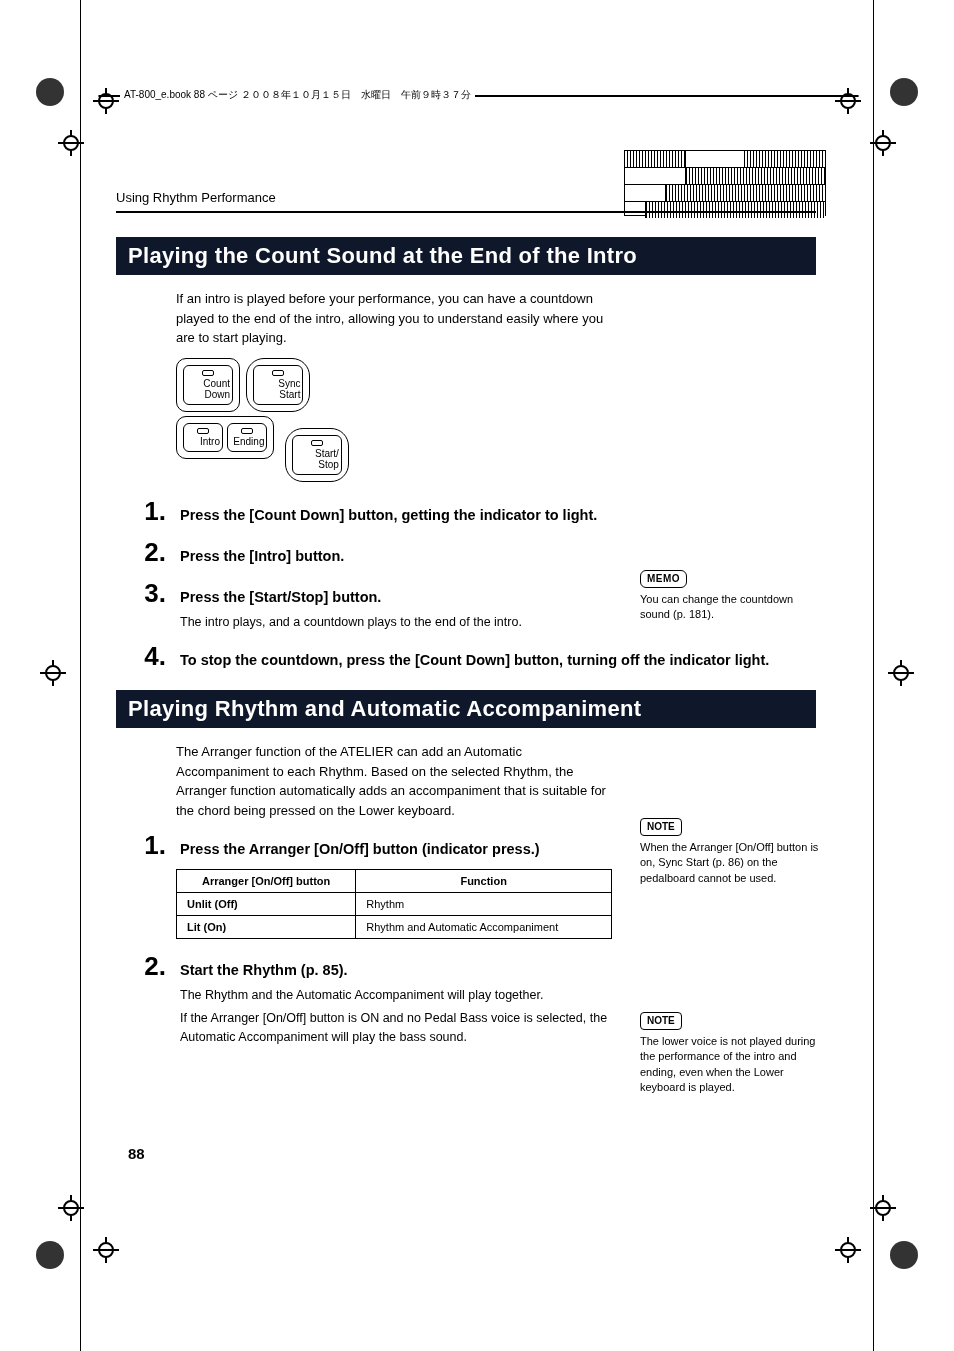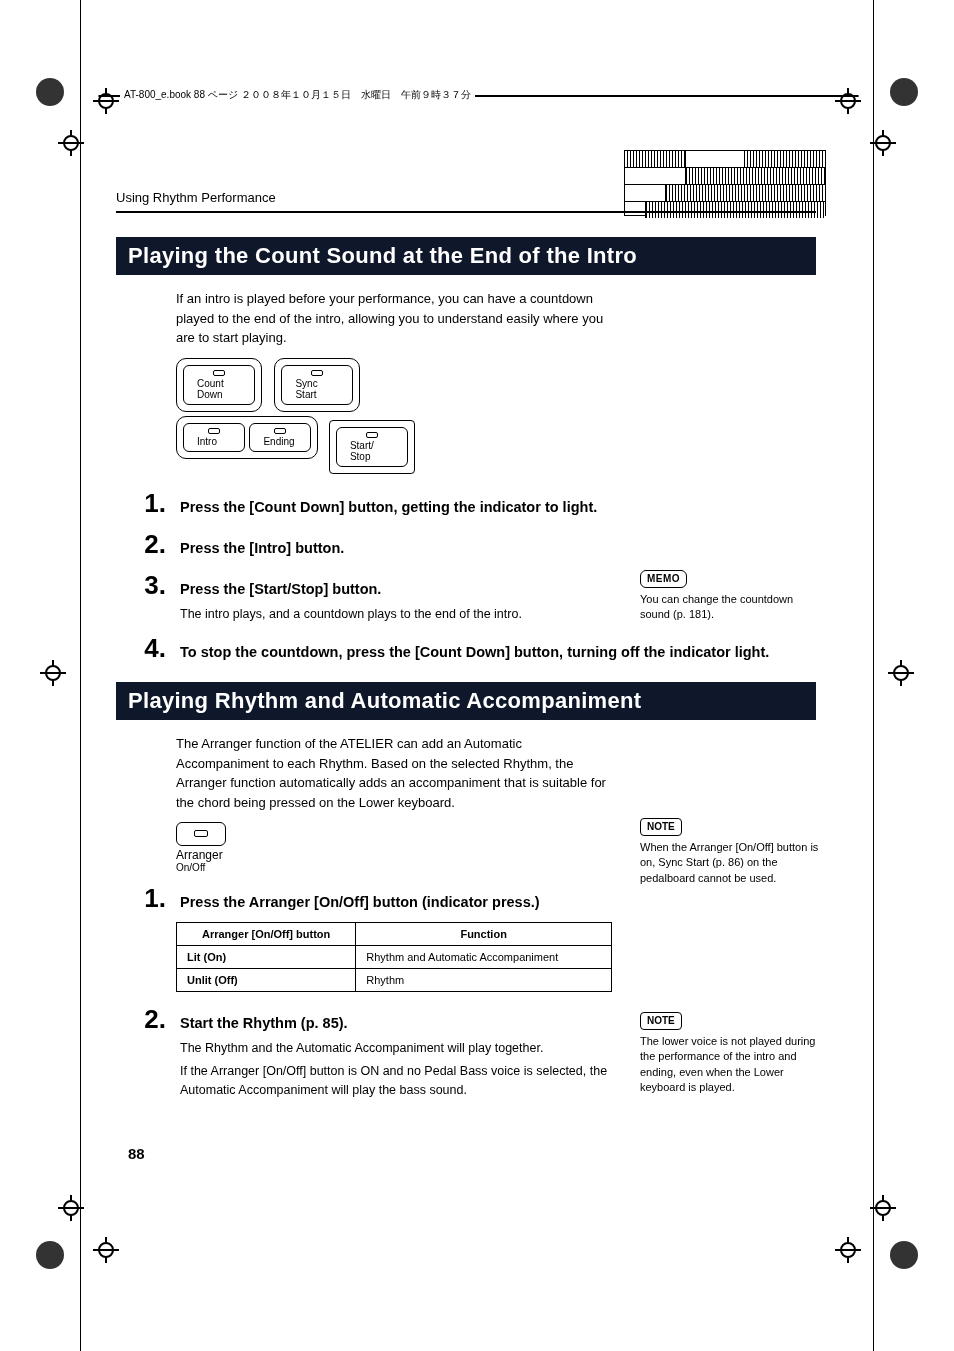--- a/index.html
+++ b/index.html
@@ -42,21 +42,21 @@
   .step { display: flex; margin: 10px 0 4px 0; align-items: baseline; }
   .step .num { font-size: 26px; font-weight: bold; width: 50px; text-align: right; padding-right: 14px; font-family: "Arial Narrow", Arial, sans-serif; }
   .step .txt { font-size: 14.5px; font-weight: bold; flex: 1; line-height: 1.4; }
   .step-sub { margin-left: 64px; width: 430px; font-size: 12.5px; line-height: 1.5; margin-top: 4px; }
 
   .side-note { position: absolute; left: 640px; width: 180px; font-size: 11px; line-height: 1.4; }
   .memo-badge { border: 1.5px solid #000; border-radius: 6px; padding: 1px 6px; font-size: 10px; font-weight: bold; display: inline-block; margin-bottom: 4px; letter-spacing: 0.5px; }
   .note-badge { border: 1.5px solid #000; border-radius: 4px; padding: 1px 6px; font-size: 10px; font-weight: bold; display: inline-block; margin-bottom: 4px; }
 
   .btn-diagram { margin-left: 60px; margin-top: 10px; margin-bottom: 14px; }
-  .btn-box { border: 1.5px solid #000; border-radius: 6px; padding: 4px 13px; text-align: left; font-size: 10px; display: inline-block; min-width: 44px; line-height: 1.1; }
+  .btn-box { border: 1.5px solid #000; border-radius: 6px; padding: 4px 2px; text-align: right; font-size: 10px; display: inline-block; min-width: 44px; line-height: 1.1; }
   .btn-box .led { width: 10px; height: 4px; border: 1px solid #000; border-radius: 2px; margin: 0 auto 2px auto; display: block; }
 
   .arranger-diagram { margin-left: 60px; margin-top: 10px; margin-bottom: 6px; text-align: left; }
   .arranger-box { border: 1.5px solid #000; border-radius: 6px; width: 48px; height: 22px; display: block; position: relative; }
   .arranger-box .led { width: 12px; height: 5px; border: 1px solid #000; border-radius: 2px; position: absolute; left: 17px; top: 7px; }
   .arranger-label { font-size: 12px; margin-top: 2px; }
   .arranger-sub { font-size: 10px; }
 
   table.func { border-collapse: collapse; margin-left: 60px; margin-top: 8px; width: 436px; font-size: 11px; }
   table.func th, table.func td { border: 1px solid #000; padding: 5px 10px; text-align: left; }
@@ -142,30 +142,30 @@
   <div class="rule"></div>
 
   <div class="section-bar">Playing the Count Sound at the End of the Intro</div>
   <div class="body-text">If an intro is played before your performance, you can have a countdown played to the end of the intro, allowing you to understand easily where you are to start playing.</div>
 
   <div class="btn-diagram">
     <div style="display:inline-block; border:1.5px solid #000; border-radius:10px; padding:6px; vertical-align:top;">
       <div class="btn-box"><span class="led"></span><span style="white-space:pre-line">Count
 Down</span></div>
     </div>
-    <div style="display:inline-block; border:1.5px solid #000; border-radius:10px; padding:6px; vertical-align:top; margin-left:8px;">
+    <div style="display:inline-block; border:1.5px solid #000; border-radius:18px; padding:6px; vertical-align:top; margin-left:2px;">
       <div class="btn-box"><span class="led"></span><span style="white-space:pre-line">Sync
 Start</span></div>
     </div>
     <br>
     <div style="display:inline-block; border:1.5px solid #000; border-radius:10px; padding:6px; margin-top:4px; vertical-align:top;">
       <div class="btn-box" style="min-width:34px"><span class="led"></span><span>Intro</span></div>
       <div class="btn-box" style="min-width:34px"><span class="led"></span><span>Ending</span></div>
     </div>
-    <div style="display:inline-block; border:1.5px solid #000; border-radius:4px; padding:6px; margin-top:8px; vertical-align:top; margin-left:6px;">
+    <div style="display:inline-block; border:1.5px solid #000; border-radius:18px; padding:6px; margin-top:16px; vertical-align:top; margin-left:6px;">
       <div class="btn-box"><span class="led"></span><span style="white-space:pre-line">Start/
 Stop</span></div>
     </div>
   </div>
 
   <div class="step">
       <div class="num">1.</div>
       <div class="txt">Press the [Count Down] button, getting the indicator to light.</div>
     </div>
   <div class="step">
@@ -178,47 +178,40 @@
     </div>
   <div class="step-sub">The intro plays, and a countdown plays to the end of the intro.</div>
   <div class="step">
       <div class="num">4.</div>
       <div class="txt" style="width:420px">To stop the countdown, press the [Count Down] button, turning off the indicator light.</div>
     </div>
 
   <div class="section-bar" style="margin-top:18px">Playing Rhythm and Automatic Accompaniment</div>
   <div class="body-text">The Arranger function of the ATELIER can add an Automatic Accompaniment to each Rhythm. Based on the selected Rhythm, the Arranger function automatically adds an accompaniment that is suitable for the chord being pressed on the Lower keyboard.</div>
 
-  <div class="arranger-diagram">
-    <div class="arranger-box">
-        <span class="led"></span>
-      </div>
-    <div class="arranger-label">Arranger</div>
-    <div class="arranger-sub">On/Off</div>
-  </div>
 
   <div class="step">
       <div class="num">1.</div>
       <div class="txt">Press the Arranger [On/Off] button (indicator press.)</div>
     </div>
 
   <table class="func">
     <tbody>
         <tr>
           <th>Arranger [On/Off] button</th>
           <th>Function</th>
         </tr>
     <tr>
+          <td style="font-weight:bold">Unlit (Off)</td>
+          <td>Rhythm</td>
+        </tr>
+    <tr>
           <td style="font-weight:bold">Lit (On)</td>
           <td>Rhythm and Automatic Accompaniment</td>
         </tr>
-    <tr>
-          <td style="font-weight:bold">Unlit (Off)</td>
-          <td>Rhythm</td>
-        </tr>
   </tbody>
     </table>
 
   <div class="step" style="margin-top:12px">
       <div class="num">2.</div>
       <div class="txt">Start the Rhythm (p. 85).</div>
     </div>
   <div class="step-sub">The Rhythm and the Automatic Accompaniment will play together.</div>
   <div class="step-sub">If the Arranger [On/Off] button is ON and no Pedal Bass voice is selected, the Automatic Accompaniment will play the bass sound.</div>
 </div>

